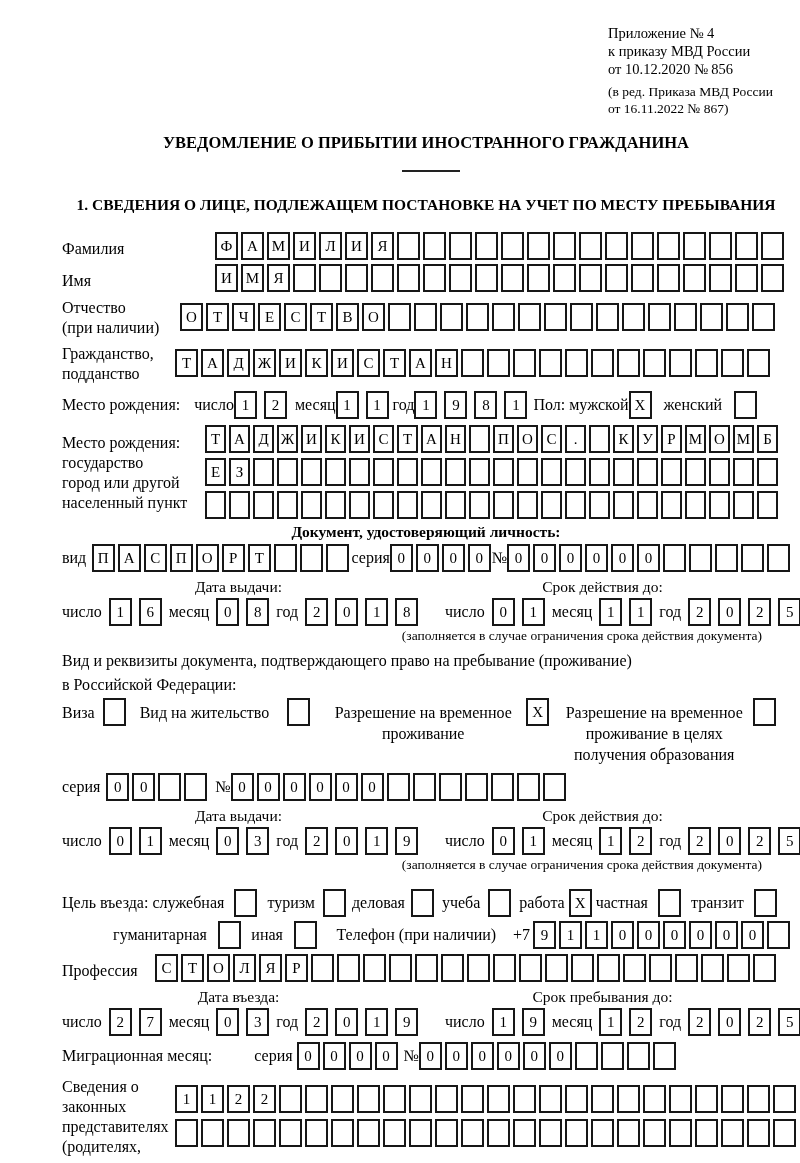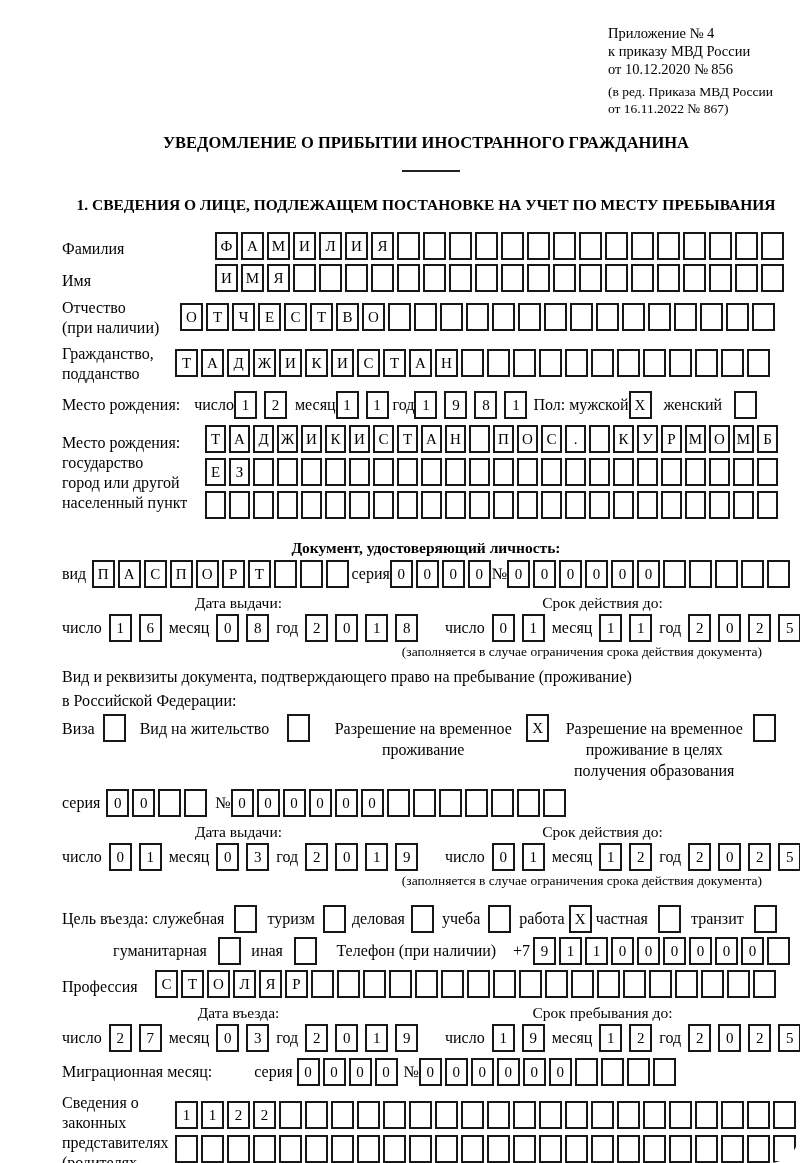--- a/index.html
+++ b/index.html
@@ -45,21 +45,21 @@
 
   
   .daterow { display:flex; margin-top:6px; }
   .dhalf { width:353px; }
   .dhalf.right { width:375px; }
   .dglabel { text-align:center; font-size:15.5px; margin-bottom:2px; }
   .dline { display:flex; align-items:center; gap:7px; font-size:16px; }
   .restriction { text-align:right; padding-right:28px; font-size:13.5px; margin-top:2px; }
 
   .plain { font-size:16px; margin-top:6px; line-height:22px; }
-  .doc-heading { text-align:center; font-weight:bold; font-size:15.5px; margin-top:20px; }
+  .doc-heading { text-align:center; font-weight:bold; font-size:15.5px; margin-top:4px; }
 
   
   .optrow { display:flex; align-items:flex-start; margin-top:2px; font-size:16px; }
   .opt { display:flex; align-items:flex-start; }
   .optlabel { line-height:21px; padding-top:4px; }
   .optlabel.c { text-align:center; }
   .ml8 { margin-left:8px; } .ml14 { margin-left:14px; } .ml18 { margin-left:18px; }
   .w190 { width:190px; } .w182 { width:182px; }
 </style>
 </head>

